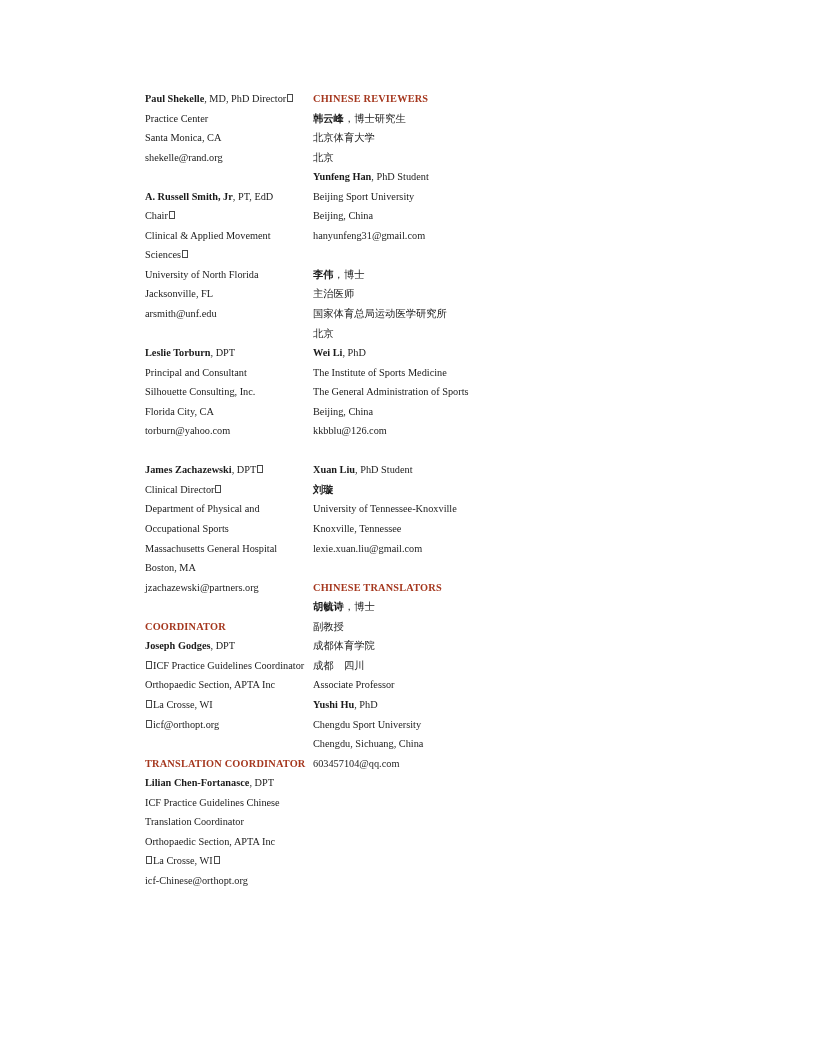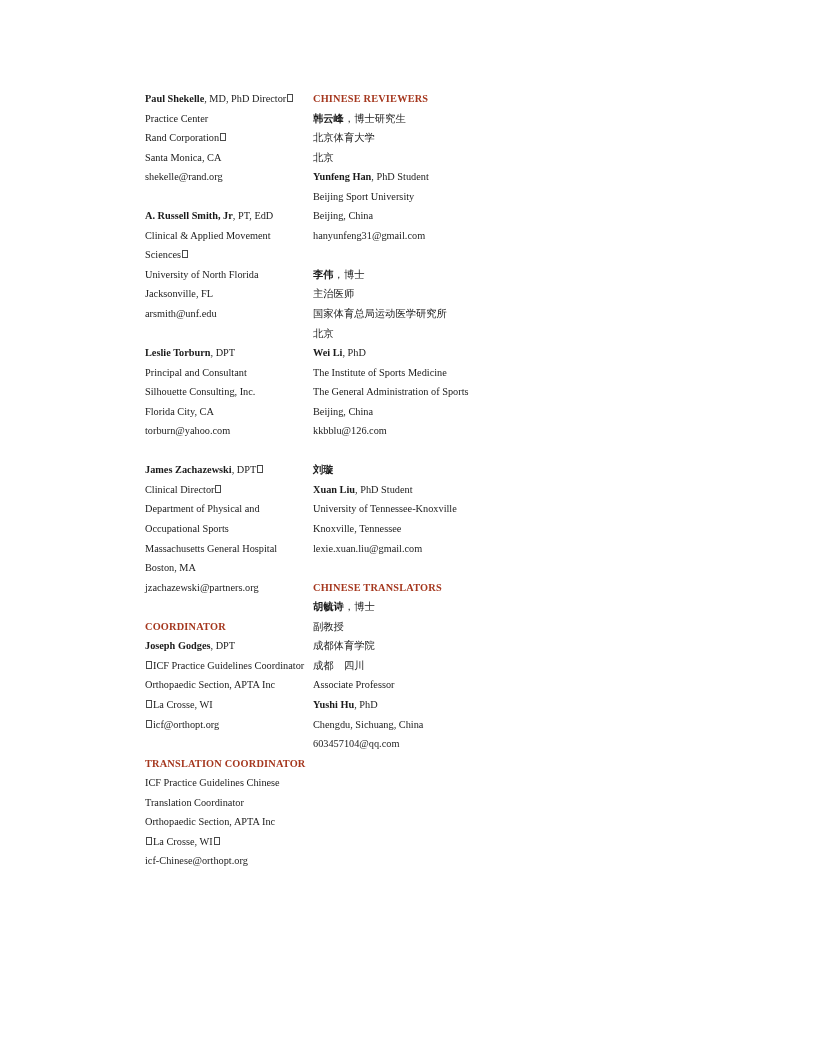--- a/index.html
+++ b/index.html
@@ -36,25 +36,25 @@
     vertical-align:baseline;
   }
 </style>
 </head>
 <body>
 
 <div class="page">
   <div class="col col-left">
       <div class="line"><span class="b">Paul Shekelle</span><span>, MD, PhD Director</span><span class="tofu"></span></div>
       <div class="line"><span>Practice Center</span></div>
-      <div class="line"><span>Rand Corporation</span><span class="tofu"></span></div>
       <div class="line"><span>Santa Monica, CA</span></div>
       <div class="line"><span>shekelle@rand.org</span></div>
       <div class="line"></div>
       <div class="line"><span class="b">A. Russell Smith, Jr</span><span>, PT, EdD</span></div>
+      <div class="line"><span>Chair</span><span class="tofu"></span></div>
       <div class="line"><span>Clinical &amp; Applied Movement</span></div>
       <div class="line"><span>Sciences</span><span class="tofu"></span></div>
       <div class="line"><span>University of North Florida</span></div>
       <div class="line"><span>Jacksonville, FL</span></div>
       <div class="line"><span>arsmith@unf.edu</span></div>
       <div class="line"></div>
       <div class="line"><span class="b">Leslie Torburn</span><span>, DPT</span></div>
       <div class="line"><span>Principal and Consultant</span></div>
       <div class="line"><span>Silhouette Consulting, Inc.</span></div>
       <div class="line"><span>Florida City, CA</span></div>
@@ -69,20 +69,21 @@
       <div class="line"><span>jzachazewski@partners.org</span></div>
       <div class="line"></div>
       <div class="line heading"><span>COORDINATOR</span></div>
       <div class="line"><span class="b">Joseph Godges</span><span>, DPT</span></div>
       <div class="line"><span class="tofu"></span><span>ICF Practice Guidelines Coordinator</span></div>
       <div class="line"><span>Orthopaedic Section, APTA Inc</span></div>
       <div class="line"><span class="tofu"></span><span>La Crosse, WI</span></div>
       <div class="line"><span class="tofu"></span><span>icf@orthopt.org</span></div>
       <div class="line"></div>
       <div class="line heading"><span>TRANSLATION COORDINATOR</span></div>
+      <div class="line"><span class="b">Lilian Chen-Fortanasce</span><span>, DPT</span></div>
       <div class="line"><span>ICF Practice Guidelines Chinese</span></div>
       <div class="line"><span>Translation Coordinator</span></div>
       <div class="line"><span>Orthopaedic Section, APTA Inc</span></div>
       <div class="line"><span class="tofu"></span><span>La Crosse, WI</span><span class="tofu"></span></div>
       <div class="line"><span>icf-Chinese@orthopt.org</span></div>
     </div>
   <div class="col col-right">
       <div class="line heading"><span>CHINESE REVIEWERS</span></div>
       <div class="line"><span class="b">韩云峰</span><span>，博士研究生</span></div>
       <div class="line"><span>北京体育大学</span></div>
@@ -95,29 +96,30 @@
       <div class="line"><span class="b">李伟</span><span>，博士</span></div>
       <div class="line"><span>主治医师</span></div>
       <div class="line"><span>国家体育总局运动医学研究所</span></div>
       <div class="line"><span>北京</span></div>
       <div class="line"><span class="b">Wei Li</span><span>, PhD</span></div>
       <div class="line"><span>The Institute of Sports Medicine</span></div>
       <div class="line"><span>The General Administration of Sports</span></div>
       <div class="line"><span>Beijing, China</span></div>
       <div class="line"><span>kkbblu@126.com</span></div>
       <div class="line"></div>
+      <div class="line"><span class="b">Xuan Liu</span><span>, PhD Student</span></div>
       <div class="line"><span class="b">刘璇</span></div>
-      <div class="line"><span class="b">Xuan Liu</span><span>, PhD Student</span></div>
       <div class="line"><span>University of Tennessee-Knoxville</span></div>
       <div class="line"><span>Knoxville, Tennessee</span></div>
       <div class="line"><span>lexie.xuan.liu@gmail.com</span></div>
       <div class="line"></div>
       <div class="line heading"><span>CHINESE TRANSLATORS</span></div>
       <div class="line"><span class="b">胡毓诗</span><span>，博士</span></div>
       <div class="line"><span>副教授</span></div>
       <div class="line"><span>成都体育学院</span></div>
       <div class="line"><span>成都　四川</span></div>
       <div class="line"><span>Associate Professor</span></div>
       <div class="line"><span class="b">Yushi Hu</span><span>, PhD</span></div>
+      <div class="line"><span>Chengdu Sport University</span></div>
       <div class="line"><span>Chengdu, Sichuang, China</span></div>
       <div class="line"><span>603457104@qq.com</span></div>
     </div>
 </div>
 
 </body></html>

